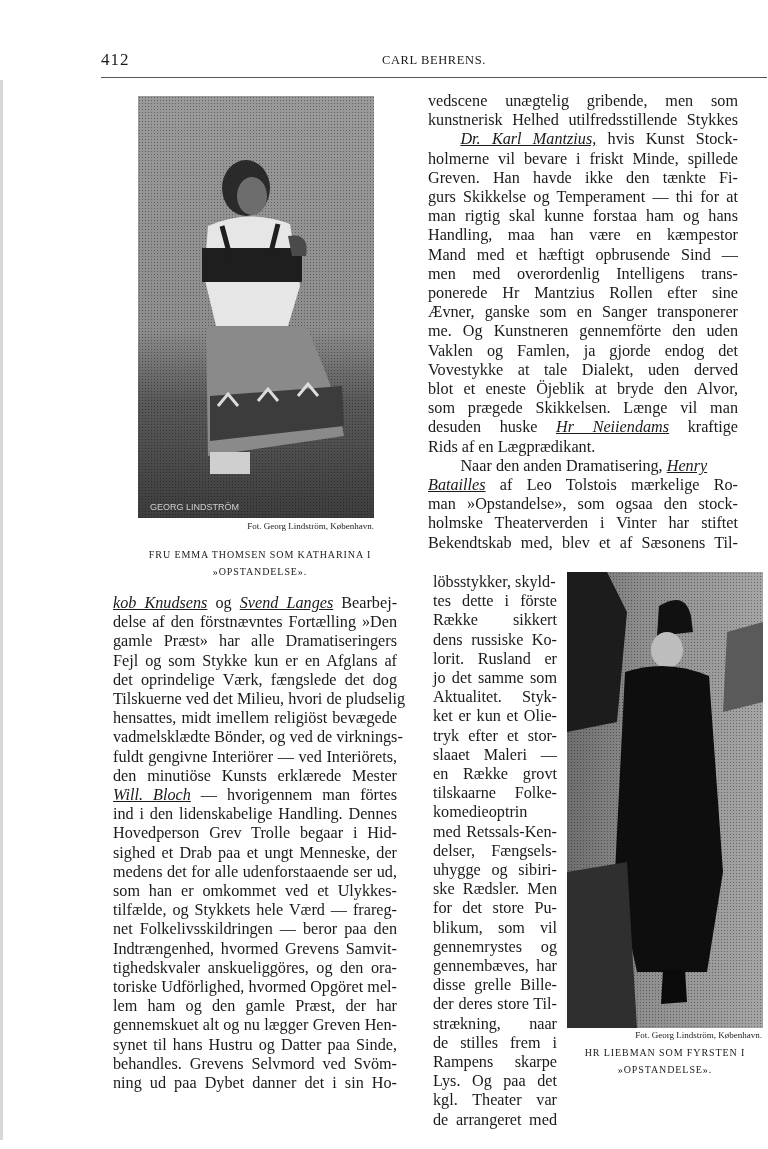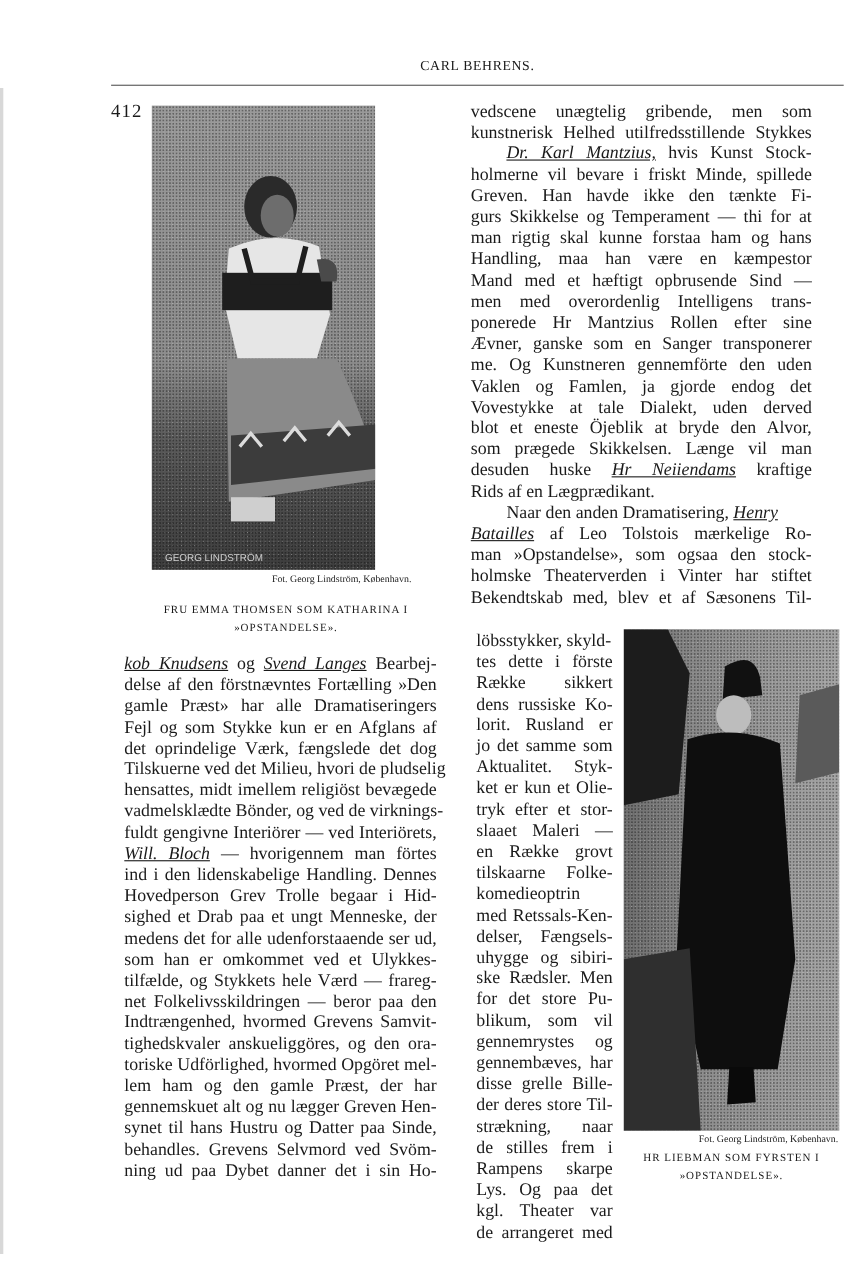--- a/index.html
+++ b/index.html
@@ -1,31 +1,31 @@
 <!DOCTYPE html>
 <html><head>
 <meta charset="utf-8">
 <style>
   html, body { margin: 0; padding: 0; background: #ffffff; }
   body { width: 768px; height: 1149px; position: relative; overflow: hidden;
          font-family: "Liberation Serif", "DejaVu Serif", serif; color: #1a1a1a; }
   .edge { position: absolute; left: 0; top: 80px; width: 3px; height: 1060px; background: #d8d8d8; }
   .header { position: absolute; left: 101px; top: 48px; width: 666px; height: 30px; }
-  .page-no { position: absolute; left: 0; top: 2px; font-size: 17px; letter-spacing: 1px; margin-top: 41px; }
+  .page-no { position: absolute; left: 0; top: 2px; font-size: 17px; letter-spacing: 1px; }
   .running-title { position: absolute; left: 0; width: 100%; top: 5px; text-align: center;
                    font-size: 12.5px; letter-spacing: 0.6px; }
   .rule { position: absolute; left: 101px; top: 77px; width: 666px; height: 1px; background: #555; }
 
   .col { position: absolute; font-size: 16.2px; line-height: 19.2px; text-align: justify; }
   .line { display: block; text-align: justify; text-align-last: justify; white-space: nowrap; }
   .line.last { text-align-last: left; }
   em { font-style: italic; text-decoration: underline; }
 
   .photo { position: absolute; background: #7a7a7a; overflow: hidden; }
-  .photo1 { left: 138px; top: 96px; width: 203px; height: 422px;
+  .photo1 { left: 138px; top: 96px; width: 236px; height: 422px;
             background: linear-gradient(180deg, #9a9a9a 0%, #8d8d8d 55%, #5a5a5a 72%, #3d3d3d 100%); }
   .photo2 { left: 567px; top: 572px; width: 196px; height: 456px;
             background: linear-gradient(90deg, #6e6e6e 0%, #8f8f8f 40%, #a5a5a5 100%); }
   .noise { position: absolute; inset: 0; opacity: .35;
            background-image: radial-gradient(#000 0.6px, transparent 0.7px), radial-gradient(#fff 0.6px, transparent 0.7px);
            background-size: 3px 3px, 4px 4px; background-position: 0 0, 1px 2px; }
   .fig-shape { position: absolute; }
 
   .credit { position: absolute; font-size: 9px; text-align: right; }
   .caption { position: absolute; font-size: 10px; letter-spacing: 0.9px; text-align: center; line-height: 17px; }
@@ -143,20 +143,21 @@
 <div class="col" id="col-left" style="left:113px; top:594px; width:284px;">
     <span class="line"><em>kob Knudsens</em> og <em>Svend Langes</em> Bearbej-</span>
     <span class="line">delse af den förstnævntes Fortælling »Den</span>
     <span class="line">gamle Præst» har alle Dramatiseringers</span>
     <span class="line">Fejl og som Stykke kun er en Afglans af</span>
     <span class="line">det oprindelige Værk, fængslede det dog</span>
     <span class="line">Tilskuerne ved det Milieu, hvori de pludselig</span>
     <span class="line">hensattes, midt imellem religiöst bevægede</span>
     <span class="line">vadmelsklædte Bönder, og ved de virknings-</span>
     <span class="line">fuldt gengivne Interiörer — ved Interiörets,</span>
+    <span class="line">den minutiöse Kunsts erklærede Mester</span>
     <span class="line"><em>Will. Bloch</em> — hvorigennem man förtes</span>
     <span class="line">ind i den lidenskabelige Handling. Dennes</span>
     <span class="line">Hovedperson Grev Trolle begaar i Hid-</span>
     <span class="line">sighed et Drab paa et ungt Menneske, der</span>
     <span class="line">medens det for alle udenforstaaende ser ud,</span>
     <span class="line">som han er omkommet ved et Ulykkes-</span>
     <span class="line">tilfælde, og Stykkets hele Værd — frareg-</span>
     <span class="line">net Folkelivsskildringen — beror paa den</span>
     <span class="line">Indtrængenhed, hvormed Grevens Samvit-</span>
     <span class="line">tighedskvaler anskueliggöres, og den ora-</span>

